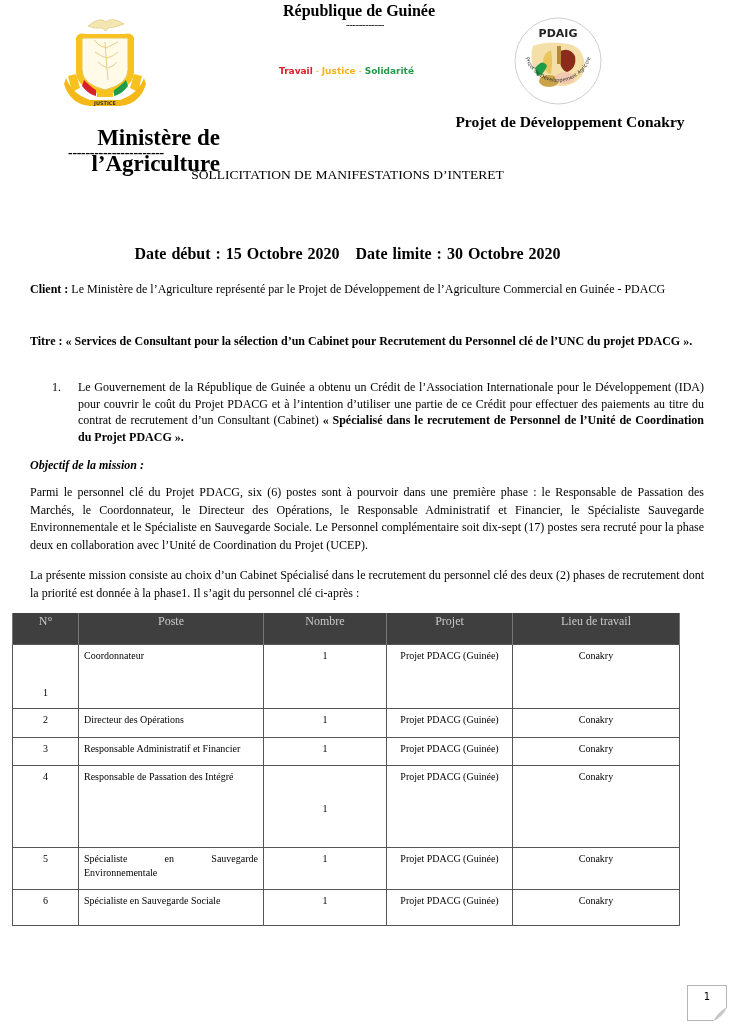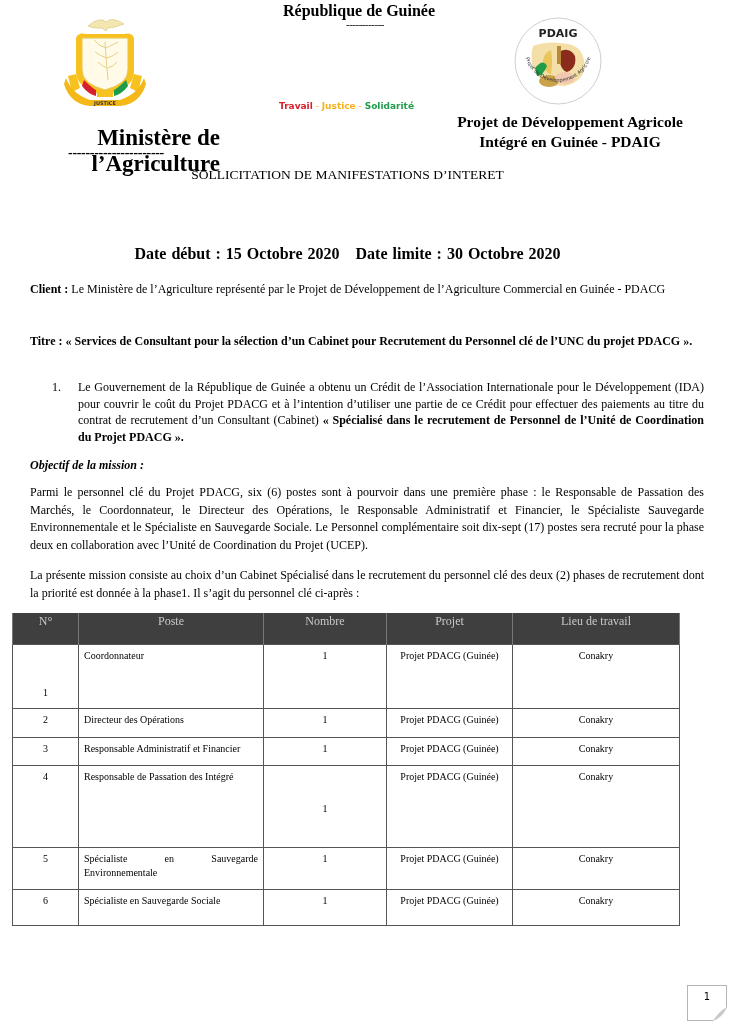--- a/index.html
+++ b/index.html
@@ -3,21 +3,21 @@
 <meta charset="utf-8">
 <style>
   html, body { margin: 0; padding: 0; background: #ffffff; }
   body { width: 730px; height: 1024px; position: relative; overflow: hidden;
          font-family: "Liberation Serif", serif; color: #000; }
   .abs { position: absolute; }
 
   
   .rep-title { left: 0; width: 718px; top: 2px; text-align: center; font-weight: bold; font-size: 16px; }
   .rep-dash { left: 0; width: 730px; top: 18px; text-align: center; font-size: 11px; letter-spacing: -0.5px; }
-  .motto { left: 0; width: 693px; top: 66px; text-align: center; font-family: "DejaVu Sans", sans-serif; font-weight: bold; font-size: 9px; margin-top: 35px; }
+  .motto { left: 0; width: 693px; top: 66px; text-align: center; font-family: "DejaVu Sans", sans-serif; font-weight: bold; font-size: 9px; }
   .motto .sep { color: #f0b41e; font-weight: normal; }
 
   .coat { left: 62px; top: 14px; width: 86px; height: 96px; }
   .pdaig-logo { left: 513px; top: 16px; width: 90px; height: 90px; }
 
   .ministry { left: 12px; width: 208px; top: 125px; text-align: right; font-weight: bold; font-size: 23px; }
   .ministry-dash { left: 12px; width: 208px; top: 145px; text-align: center; font-weight: bold; font-size: 14px; letter-spacing: -0.3px; }
 
   .project { left: 440px; width: 260px; top: 112px; text-align: center; font-weight: bold; font-size: 15.5px; line-height: 20px; }
 
@@ -103,22 +103,21 @@
   <rect x="44" y="30" width="4" height="18" fill="#b58b3a"></rect>
   <text x="45" y="21" font-size="11" font-weight="bold" text-anchor="middle" font-family="DejaVu Sans, sans-serif" fill="#222">PDAIG</text>
   <path id="ringPath" d="M12 40 A34 34 0 0 0 78 40" fill="none"></path>
   <text font-size="5" font-family="DejaVu Sans, sans-serif" fill="#333"><textPath href="#ringPath" startOffset="2">Projet de Développement Agricole Intégré en Guinée</textPath></text>
 </svg>
 
 <div class="abs ministry">Ministère de l’Agriculture</div>
 <div class="abs ministry-dash">----------------------</div>
 
 <div class="abs project">
-  <div>Projet de Développement Agricole</div>
-  <div>Intégré en Guinée - PDAIG</div>
+  <div>Projet de Développement Conakry</div>
 </div>
 
 <div class="abs sollicitation">SOLLICITATION DE MANIFESTATIONS D’INTERET</div>
 
 <div class="abs dates">
   <span>Date début : 15 Octobre 2020</span><span class="gap"></span><span>Date limite : 30 Octobre 2020</span>
 </div>
 
 <div class="abs para client"><b>Client :</b><span> Le Ministère de l’Agriculture représenté par le Projet de Développement de l’Agriculture Commercial en Guinée - PDACG</span></div>
 

